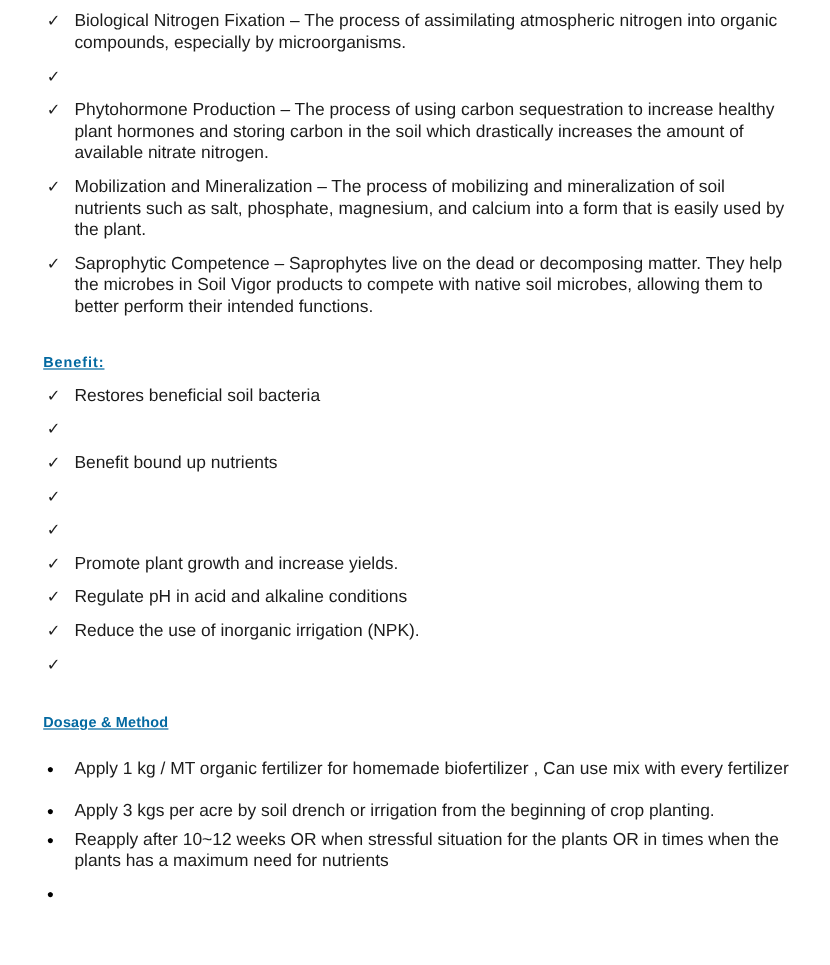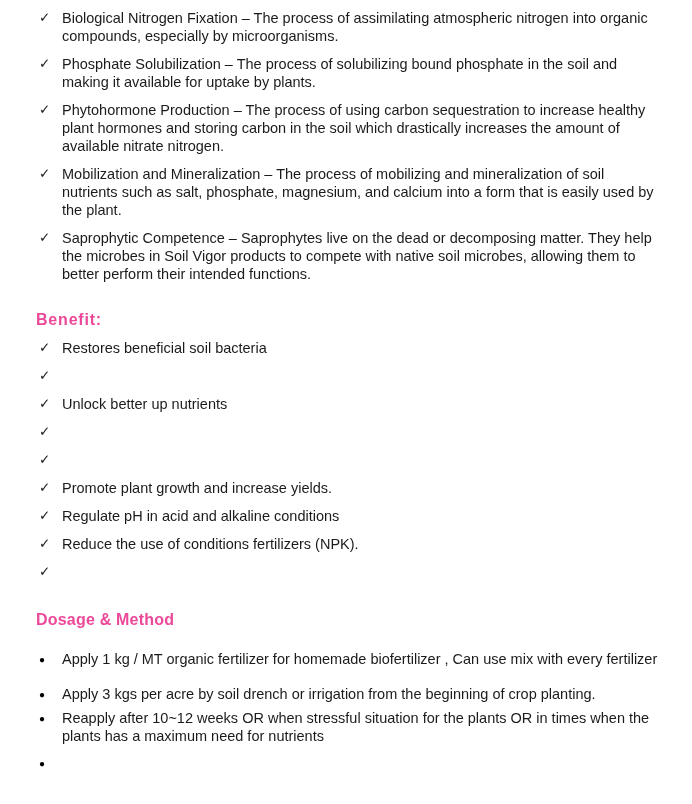--- a/index.html
+++ b/index.html
@@ -47,23 +47,24 @@
     padding-top: 1px;
     color: #000;
   }
   .item-text {
     white-space: pre-line;
     line-height: 18px;
     max-width: 630px;
   }
   .section-heading {
     font-weight: bold;
-    font-size: 16px;
-    color: #ec4899;
+    font-size: 12px;
+    color: #0369a1;
     line-height: 20px;
+    text-decoration: underline;
   }
   .benefit-heading {
     margin-top: 27px;
     margin-bottom: 9px;
     letter-spacing: 0.8px;
   }
   .dosage-heading {
     margin-top: 29px;
     margin-bottom: 20px;
     letter-spacing: 0.2px;
@@ -78,22 +79,20 @@
 <div class="doc">
 
   <ul class="plain-list checklist">
     <li class="row">
       <span class="marker check">✓</span>
       <span class="item-text">Biological Nitrogen Fixation – The process of assimilating atmospheric nitrogen into organic
 compounds, especially by microorganisms.</span>
     </li>
     <li class="row">
       <span class="marker check">✓</span>
-      <span class="item-text">Phosphate Solubilization – The process of solubilizing bound phosphate in the soil and
-making it available for uptake by plants.</span>
     </li>
     <li class="row">
       <span class="marker check">✓</span>
       <span class="item-text">Phytohormone Production – The process of using carbon sequestration to increase healthy
 plant hormones and storing carbon in the soil which drastically increases the amount of
 available nitrate nitrogen.</span>
     </li>
     <li class="row">
       <span class="marker check">✓</span>
       <span class="item-text">Mobilization and Mineralization – The process of mobilizing and mineralization of soil
@@ -113,39 +112,39 @@
   <ul class="plain-list benefit-list">
     <li class="row">
       <span class="marker check">✓</span>
       <span class="item-text">Restores beneficial soil bacteria</span>
     </li>
     <li class="row">
       <span class="marker check">✓</span>
     </li>
     <li class="row">
       <span class="marker check">✓</span>
-      <span class="item-text">Unlock better up nutrients</span>
+      <span class="item-text">Benefit bound up nutrients</span>
     </li>
     <li class="row">
       <span class="marker check">✓</span>
     </li>
     <li class="row">
       <span class="marker check">✓</span>
     </li>
     <li class="row">
       <span class="marker check">✓</span>
       <span class="item-text">Promote plant growth and increase yields.</span>
     </li>
     <li class="row">
       <span class="marker check">✓</span>
       <span class="item-text">Regulate pH in acid and alkaline conditions</span>
     </li>
     <li class="row">
       <span class="marker check">✓</span>
-      <span class="item-text">Reduce the use of conditions fertilizers (NPK).</span>
+      <span class="item-text">Reduce the use of inorganic irrigation (NPK).</span>
     </li>
     <li class="row">
       <span class="marker check">✓</span>
     </li>
   </ul>
 
   <div class="section-heading dosage-heading">Dosage &amp; Method</div>
 
   <ul class="plain-list dosage-list">
     <li class="row">

